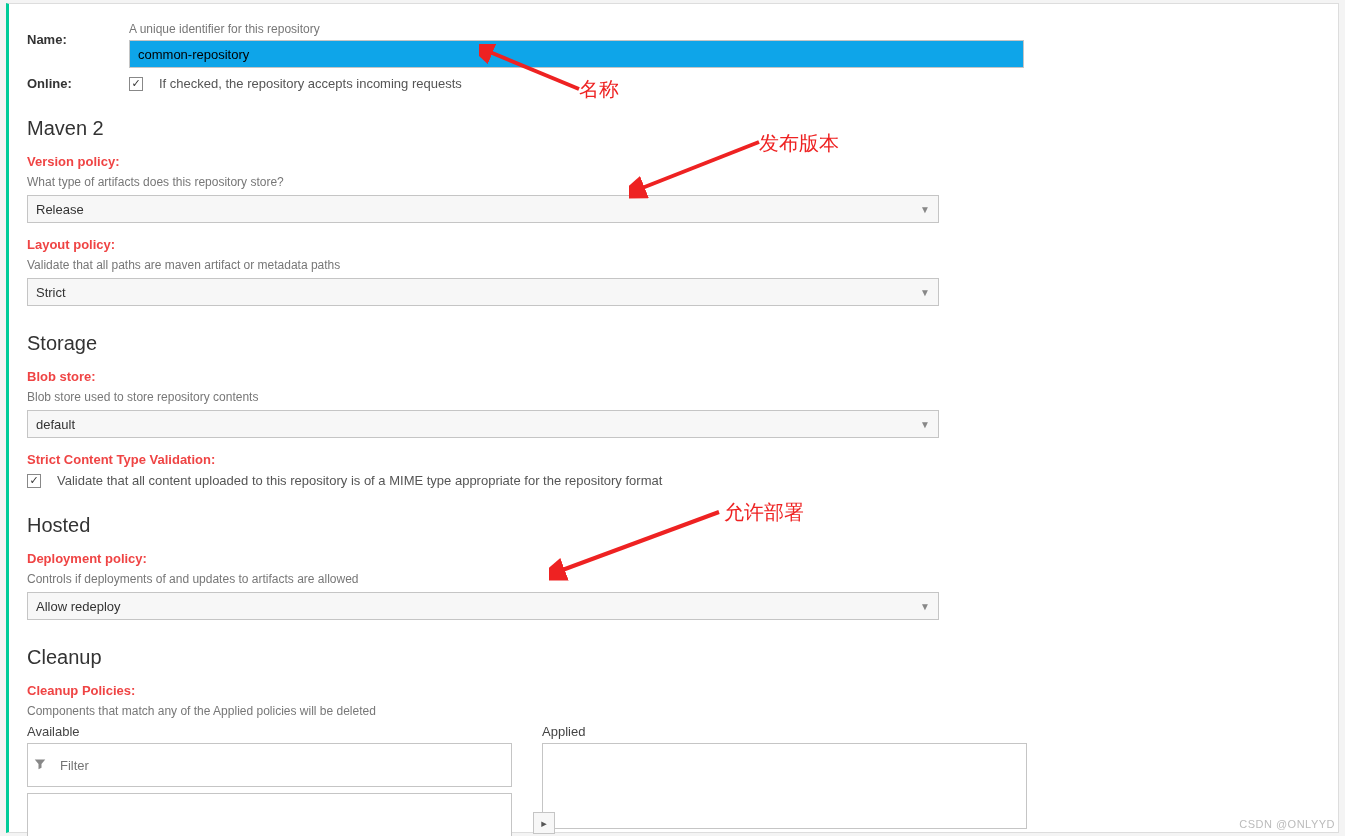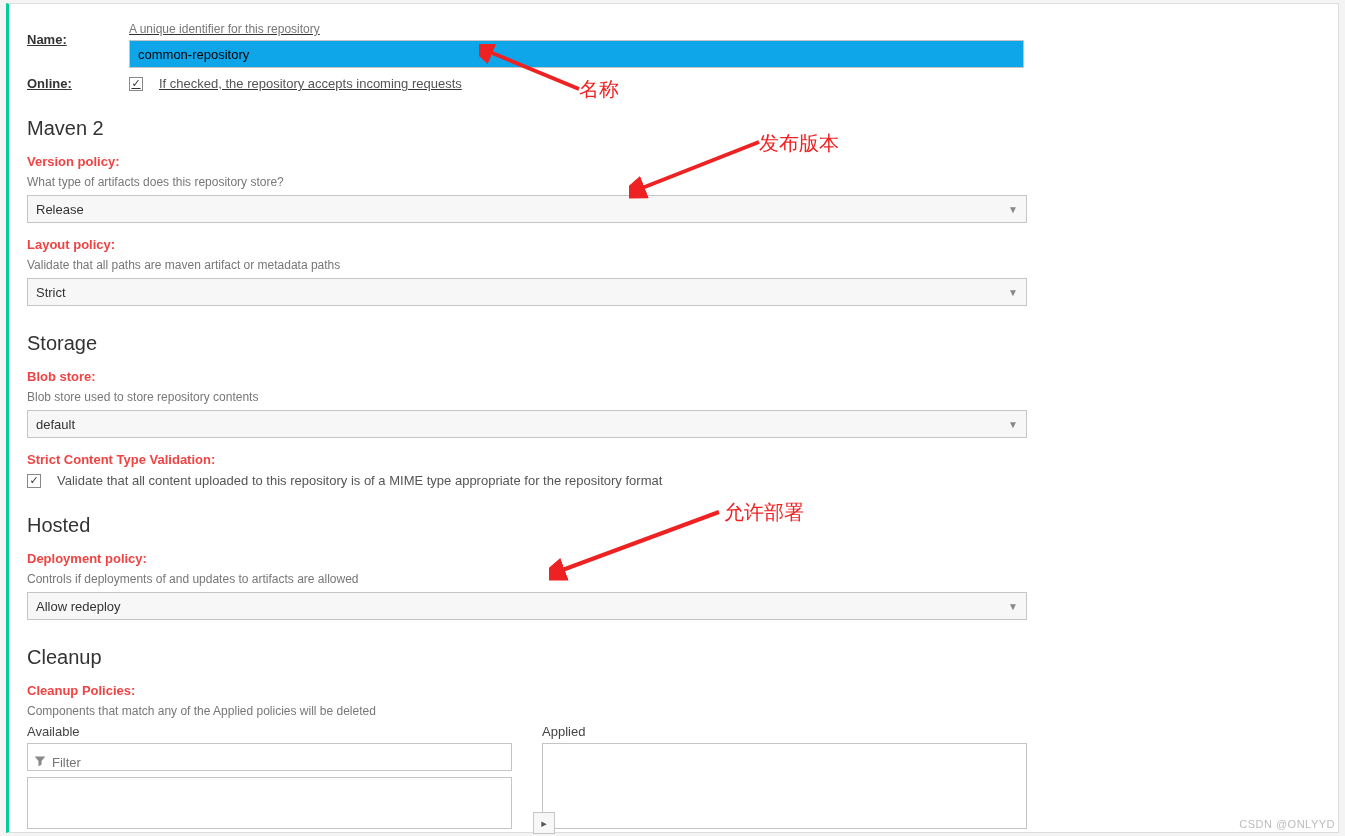--- a/index.html
+++ b/index.html
@@ -17,21 +17,20 @@
       background: #fff;
       border: 1px solid #ddd;
       margin: 3px 6px 0 6px;
       padding: 0 0 20px 0;
       height: 830px;
       position: relative;
       border-left: 3px solid #0c9;
     }
     .form-area {
       padding: 18px 18px 0 18px;
-      text-decoration: underline;
     }
     .row {
       display: flex;
       align-items: flex-start;
       margin-bottom: 8px;
     }
     .row .lbl {
       width: 102px;
       font-weight: 700;
       color: #333;
@@ -93,21 +92,21 @@
       margin-bottom: 6px;
       display: block;
     }
     .field-hint {
       color: #777;
       font-size: 12px;
       margin-bottom: 6px;
       display: block;
     }
     .select {
-      width: 1000px;
+      width: 912px;
       max-width: 100%;
       height: 28px;
       border: 1px solid #c5c5c5;
       background: #f7f7f7;
       display: flex;
       align-items: center;
       justify-content: space-between;
       padding: 0 8px;
       font-size: 13px;
       color: #333;
@@ -123,25 +122,25 @@
       gap: 30px;
     }
     .dual-col { width: 485px; }
     .dual-col-title {
       font-size: 13px;
       color: #444;
       margin-bottom: 4px;
     }
     .filter-box {
       border: 1px solid #c5c5c5;
-      height: 28px;
-      display: flex;
-      align-items: flex-end;
+      height: 44px;
+      display: flex;
+      align-items: center;
       padding: 0 6px;
-      gap: 6px;
+      gap: 14px;
       background: #fff;
     }
     .filter-box input {
       border: none;
       outline: none;
       flex: 1;
       font-size: 13px;
       color: #333;
     }
     .listbox {

